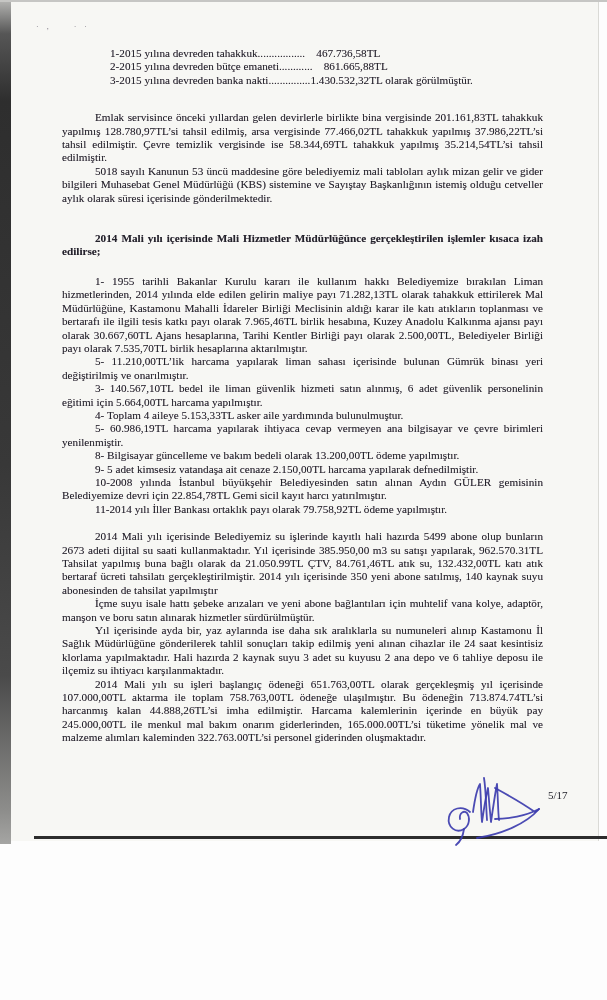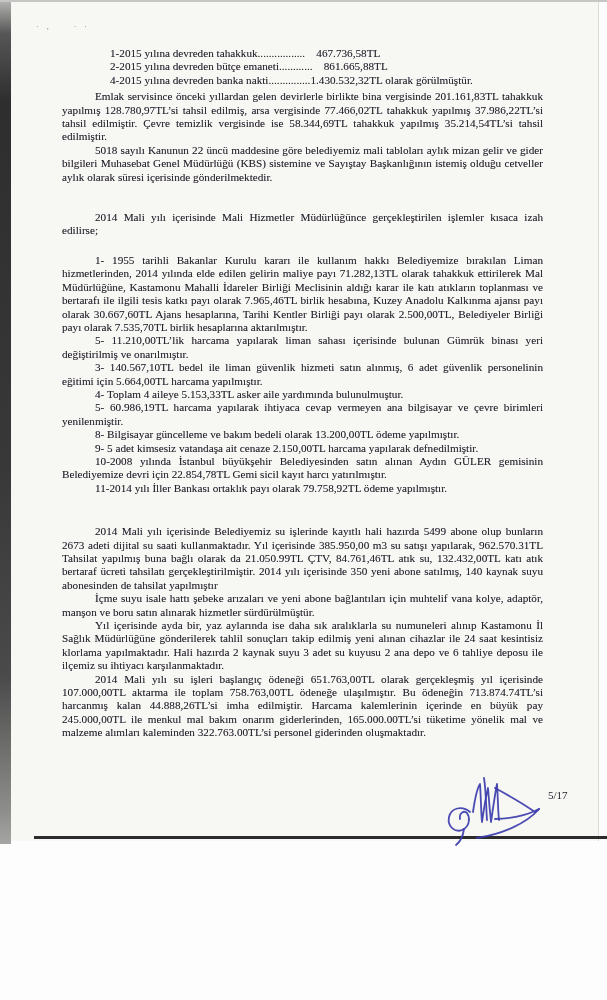--- a/index.html
+++ b/index.html
@@ -19,25 +19,25 @@
     border-right:1px solid #dadad6;
   }
   .pen-marks{position:absolute;left:13px;top:13px;color:#7d7884;font-size:8px;white-space:pre;}
   .pen-marks .mark{letter-spacing:3px;}
   .pen-marks .mark + .mark{margin-left:22px;}
   .body-text{
     position:absolute;left:51px;top:47px;width:481px;
     color:var(--ink,#23232b);font-size:11.2px;line-height:13.4px;
     text-shadow:0 0 0.4px rgba(70,30,70,0.35);
   }
-  .carryover{margin:0 0 3px 48px;}
+  .carryover{margin:0 0 24px 48px;}
   .carry-line{margin:0;white-space:pre;}
   .para{margin:0;text-align:justify;text-indent:33px;}
-  .heading{font-weight:normal;margin-top:27px;margin-bottom:16px;}
-  .gap-before{margin-top:30px;}
+  .heading{font-weight:bold;margin-top:27px;margin-bottom:16px;}
+  .gap-before{margin-top:14px;}
   .signature{position:absolute;left:429px;top:770px;width:120px;height:90px;overflow:visible;z-index:3;}
   .signature path{fill:none;stroke:var(--signature-ink,#3c3cae);stroke-width:1.8;stroke-linecap:round;stroke-linejoin:round;opacity:0.92;}
   .pagenum{position:absolute;left:537px;top:789px;font-size:11px;color:var(--ink,#23232b);}
   .bottom-line{position:absolute;left:34px;top:836px;width:573px;height:3px;background:#2c2c2c;z-index:1;}
 </style>
 </head>
 <body>
 
 <div class="viewport">
   <div class="top-edge"></div>
@@ -45,25 +45,25 @@
 
   <div class="page">
     <div class="pen-marks">
       <span class="mark">· ,</span><span class="mark">· ·</span>
     </div>
 
     <div class="body-text">
       <div class="carryover">
         <p class="carry-line">1-2015 yılına devreden tahakkuk.................    467.736,58TL</p>
         <p class="carry-line">2-2015 yılına devreden bütçe emaneti............    861.665,88TL</p>
-        <p class="carry-line">4-2015 yılına devreden banka nakti...............1.430.532,32TL olarak görülmüştür.</p>
+        <p class="carry-line">3-2015 yılına devreden banka nakti...............1.430.532,32TL olarak görülmüştür.</p>
       </div>
 
       <p class="para">Emlak servisince önceki yıllardan gelen devirlerle birlikte bina vergisinde 201.161,83TL tahakkuk yapılmış 128.780,97TL’si tahsil edilmiş, arsa vergisinde 77.466,02TL tahakkuk yapılmış 37.986,22TL’si tahsil edilmiştir. Çevre temizlik vergisinde ise 58.344,69TL tahakkuk yapılmış 35.214,54TL’si tahsil edilmiştir.</p>
-      <p class="para">5018 sayılı Kanunun 22 üncü maddesine göre belediyemiz mali tabloları aylık mizan gelir ve gider bilgileri Muhasebat Genel Müdürlüğü (KBS) sistemine ve Sayıştay Başkanlığının istemiş olduğu cetveller aylık olarak süresi içerisinde gönderilmektedir.</p>
+      <p class="para">5018 sayılı Kanunun 53 üncü maddesine göre belediyemiz mali tabloları aylık mizan gelir ve gider bilgileri Muhasebat Genel Müdürlüğü (KBS) sistemine ve Sayıştay Başkanlığının istemiş olduğu cetveller aylık olarak süresi içerisinde gönderilmektedir.</p>
 
       <p class="para heading">2014 Mali yılı içerisinde Mali Hizmetler Müdürlüğünce gerçekleştirilen işlemler kısaca izah edilirse;</p>
 
       <p class="para">1- 1955 tarihli Bakanlar Kurulu kararı ile kullanım hakkı Belediyemize bırakılan Liman hizmetlerinden, 2014 yılında elde edilen gelirin maliye payı 71.282,13TL olarak tahakkuk ettirilerek Mal Müdürlüğüne, Kastamonu Mahalli İdareler Birliği Meclisinin aldığı karar ile katı atıkların toplanması ve bertarafı ile ilgili tesis katkı payı olarak 7.965,46TL birlik hesabına, Kuzey Anadolu Kalkınma ajansı payı olarak 30.667,60TL Ajans hesaplarına, Tarihi Kentler Birliği payı olarak 2.500,00TL, Belediyeler Birliği payı olarak 7.535,70TL birlik hesaplarına aktarılmıştır.</p>
       <p class="para">5- 11.210,00TL’lik harcama yapılarak liman sahası içerisinde bulunan Gümrük binası yeri değiştirilmiş ve onarılmıştır.</p>
       <p class="para">3- 140.567,10TL bedel ile liman güvenlik hizmeti satın alınmış, 6 adet güvenlik personelinin eğitimi için 5.664,00TL harcama yapılmıştır.</p>
       <p class="para">4- Toplam 4 aileye 5.153,33TL asker aile yardımında bulunulmuştur.</p>
       <p class="para">5- 60.986,19TL harcama yapılarak ihtiyaca cevap vermeyen ana bilgisayar ve çevre birimleri yenilenmiştir.</p>
       <p class="para">8- Bilgisayar güncelleme ve bakım bedeli olarak 13.200,00TL ödeme yapılmıştır.</p>
       <p class="para">9- 5 adet kimsesiz vatandaşa ait cenaze 2.150,00TL harcama yapılarak defnedilmiştir.</p>

